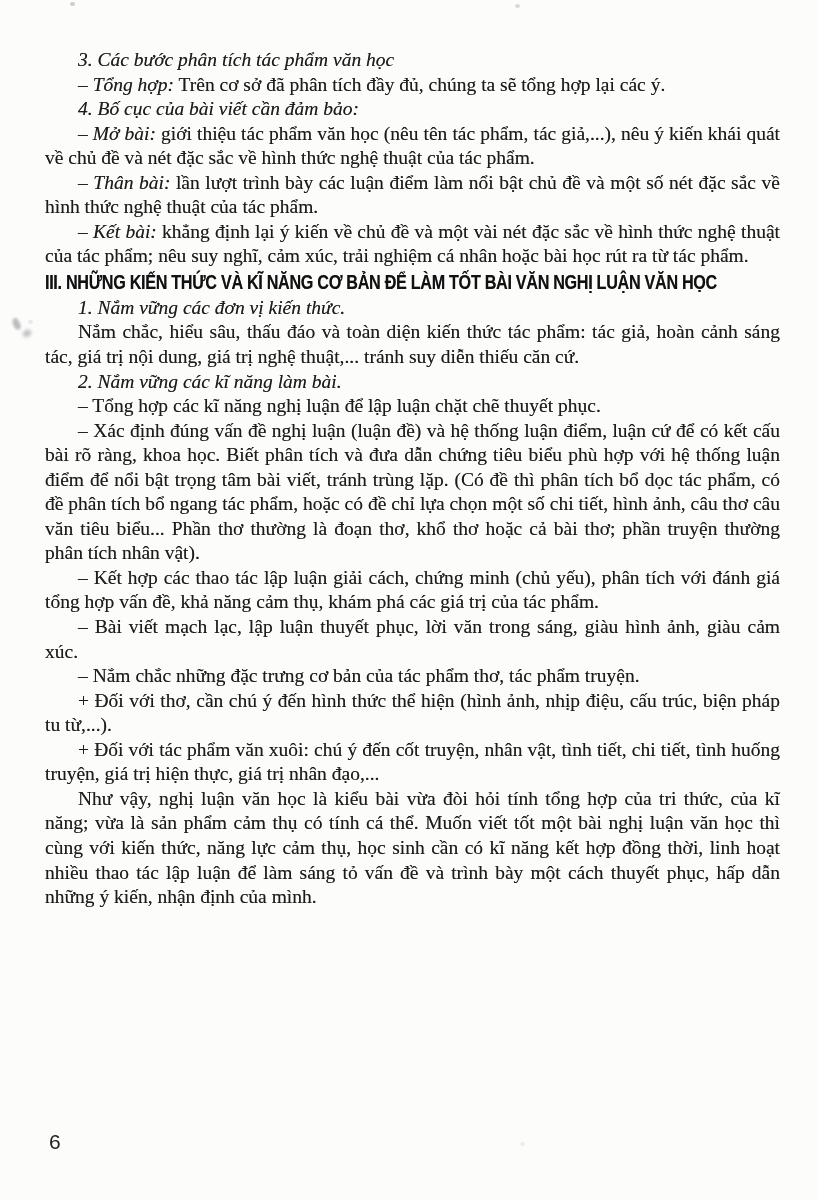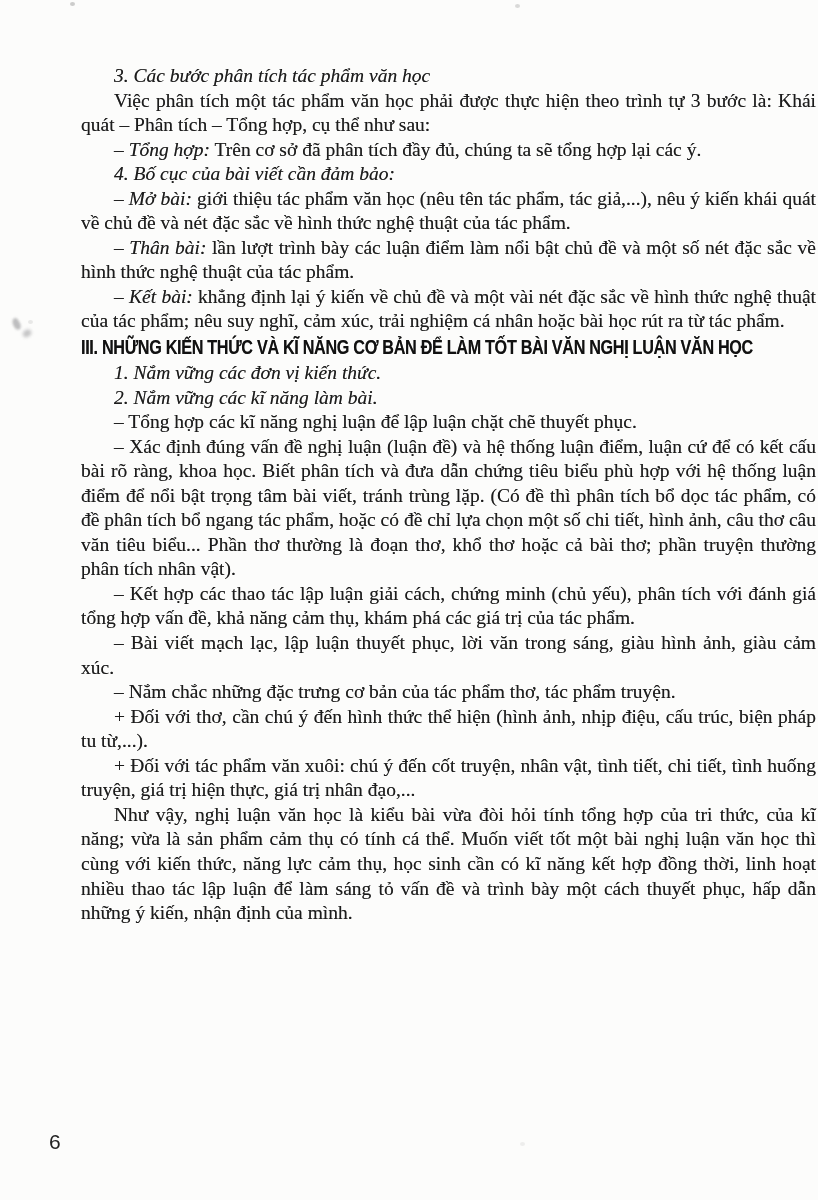--- a/index.html
+++ b/index.html
@@ -12,23 +12,22 @@
     width: 818px;
     height: 1200px;
     background: #fcfcfb;
     overflow: hidden;
     font-family: "Liberation Serif", "DejaVu Serif", serif;
     color: #1c1c1c;
   }
   .text-block {
     position: absolute;
     left: 45px;
-    top: 64px;
+    top: 48px;
     width: 735px;
-    margin-left: 36px;
   }
   p.para {
     margin: 0;
     padding: 0;
     font-size: 19.5px;
     line-height: 24.55px;
     text-align: justify;
     text-indent: 33px;
     text-shadow: 0 0 0.5px rgba(25,25,25,0.55);
   }
@@ -100,28 +99,28 @@
   }
 </style>
 </head>
 <body>
 
 <div class="scan">
   <div class="speck"></div>
   <div class="smudge"></div>
   <div class="text-block" id="content">
       <p class="para italic"><span class="lead">3. Các bước phân tích tác phẩm văn học</span></p>
-      <p class="para body"><span>Việc phân tích một tác phẩm văn học phải được thực hiện theo trình tự 3 bước là: Khái quát – Phân tích – Tổng hợp, cụ thể như sau:</span></p>
       <p class="para body"><span class="lead">– Tổng hợp:</span><span> Trên cơ sở đã phân tích đầy đủ, chúng ta sẽ tổng hợp lại các ý.</span></p>
       <p class="para italic"><span class="lead">4. Bố cục của bài viết cần đảm bảo:</span></p>
       <p class="para body"><span class="lead">– Mở bài:</span><span> giới thiệu tác phẩm văn học (nêu tên tác phẩm, tác giả,...), nêu ý kiến khái quát về chủ đề và nét đặc sắc về hình thức nghệ thuật của tác phẩm.</span></p>
       <p class="para body"><span class="lead">– Thân bài:</span><span> lần lượt trình bày các luận điểm làm nổi bật chủ đề và một số nét đặc sắc về hình thức nghệ thuật của tác phẩm.</span></p>
       <p class="para body"><span class="lead">– Kết bài:</span><span> khẳng định lại ý kiến về chủ đề và một vài nét đặc sắc về hình thức nghệ thuật của tác phẩm; nêu suy nghĩ, cảm xúc, trải nghiệm cá nhân hoặc bài học rút ra từ tác phẩm.</span></p>
       <p class="para heading"><span class="condense">III. NHỮNG KIẾN THỨC VÀ KĨ NĂNG CƠ BẢN ĐỂ LÀM TỐT BÀI VĂN NGHỊ LUẬN VĂN HỌC</span></p>
       <p class="para italic"><span class="lead">1. Nắm vững các đơn vị kiến thức.</span></p>
+      <p class="para body"><span>Nắm chắc, hiểu sâu, thấu đáo và toàn diện kiến thức tác phẩm: tác giả, hoàn cảnh sáng tác, giá trị nội dung, giá trị nghệ thuật,... tránh suy diễn thiếu căn cứ.</span></p>
       <p class="para italic"><span class="lead">2. Nắm vững các kĩ năng làm bài.</span></p>
       <p class="para body"><span>– Tổng hợp các kĩ năng nghị luận để lập luận chặt chẽ thuyết phục.</span></p>
       <p class="para body"><span>– Xác định đúng vấn đề nghị luận (luận đề) và hệ thống luận điểm, luận cứ để có kết cấu bài rõ ràng, khoa học. Biết phân tích và đưa dẫn chứng tiêu biểu phù hợp với hệ thống luận điểm để nổi bật trọng tâm bài viết, tránh trùng lặp. (Có đề thì phân tích bổ dọc tác phẩm, có đề phân tích bổ ngang tác phẩm, hoặc có đề chỉ lựa chọn một số chi tiết, hình ảnh, câu thơ câu văn tiêu biểu... Phần thơ thường là đoạn thơ, khổ thơ hoặc cả bài thơ; phần truyện thường phân tích nhân vật).</span></p>
       <p class="para body"><span>– Kết hợp các thao tác lập luận giải cách, chứng minh (chủ yếu), phân tích với đánh giá tổng hợp vấn đề, khả năng cảm thụ, khám phá các giá trị của tác phẩm.</span></p>
       <p class="para body"><span>– Bài viết mạch lạc, lập luận thuyết phục, lời văn trong sáng, giàu hình ảnh, giàu cảm xúc.</span></p>
       <p class="para body"><span>– Nắm chắc những đặc trưng cơ bản của tác phẩm thơ, tác phẩm truyện.</span></p>
       <p class="para body"><span>+ Đối với thơ, cần chú ý đến hình thức thể hiện (hình ảnh, nhịp điệu, cấu trúc, biện pháp tu từ,...).</span></p>
       <p class="para body"><span>+ Đối với tác phẩm văn xuôi: chú ý đến cốt truyện, nhân vật, tình tiết, chi tiết, tình huống truyện, giá trị hiện thực, giá trị nhân đạo,...</span></p>
       <p class="para body"><span>Như vậy, nghị luận văn học là kiểu bài vừa đòi hỏi tính tổng hợp của tri thức, của kĩ năng; vừa là sản phẩm cảm thụ có tính cá thể. Muốn viết tốt một bài nghị luận văn học thì cùng với kiến thức, năng lực cảm thụ, học sinh cần có kĩ năng kết hợp đồng thời, linh hoạt nhiều thao tác lập luận để làm sáng tỏ vấn đề và trình bày một cách thuyết phục, hấp dẫn những ý kiến, nhận định của mình.</span></p>
     </div>

